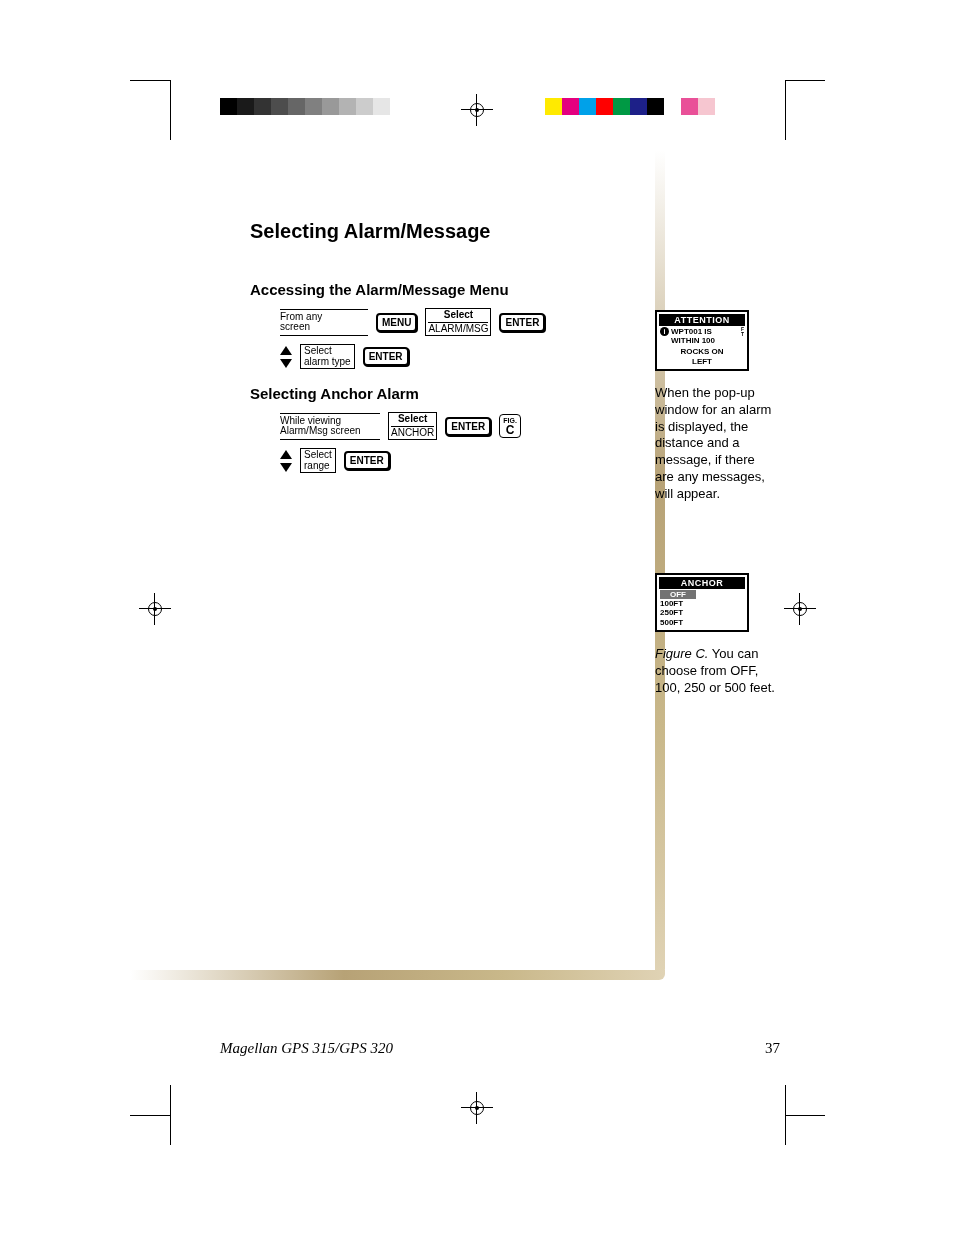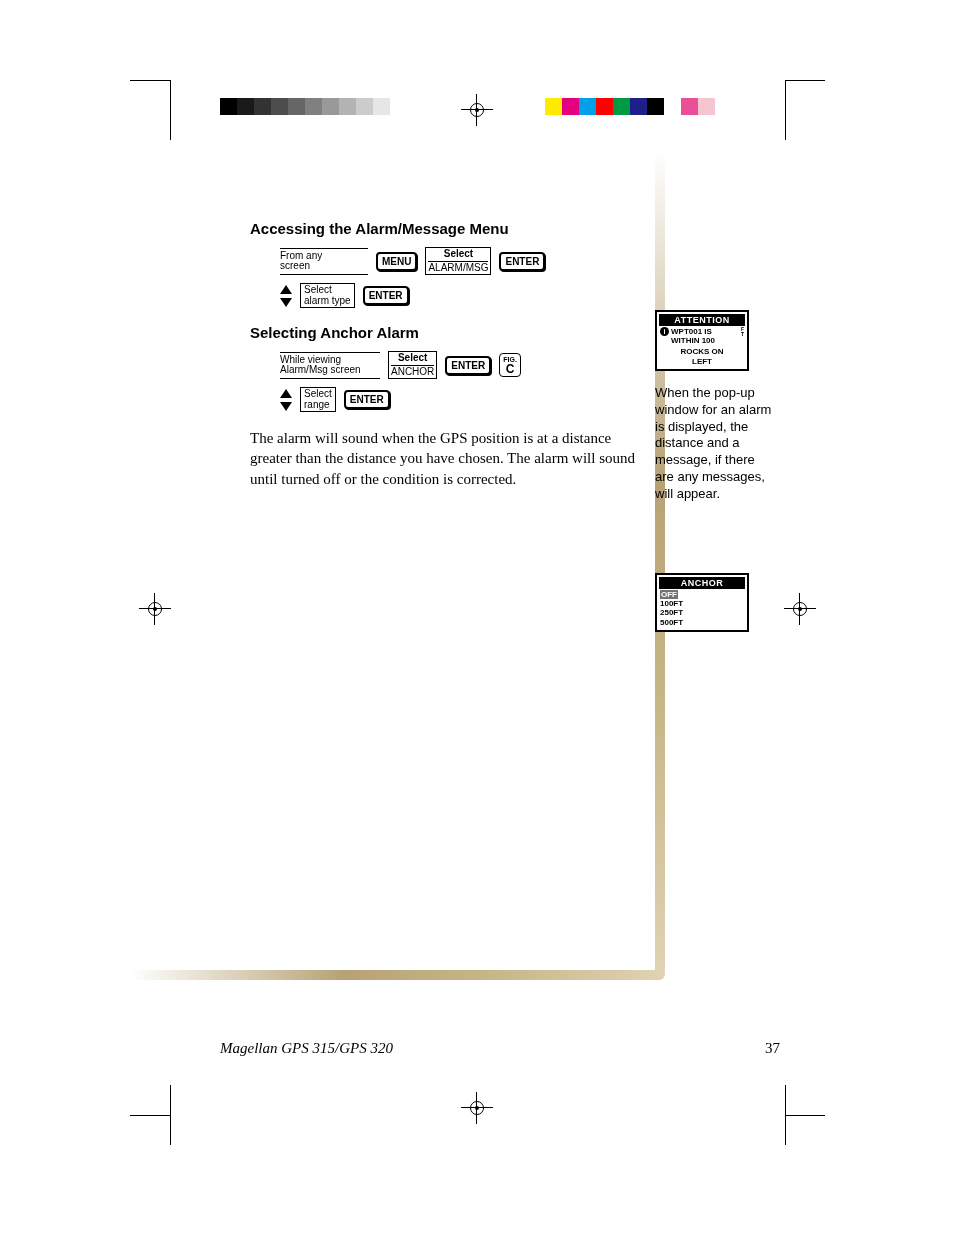--- a/index.html
+++ b/index.html
@@ -110,21 +110,21 @@
     font-family: Arial, Helvetica, sans-serif;
     padding:2px;
   }
   .device-screen .ds-header {
     background:#000; color:#fff; font-weight:900; font-size:9px;
     text-align:center; padding:1px 0; letter-spacing:0.5px;
   }
   .device-screen .ds-body {
     font-size:8px; font-weight:700; line-height:1.15; padding:1px;
   }
-  .ds-body .hl { background:#737373; color:#fff; display:inline-block; padding:0 1px; }
+  .ds-body .hl { background:#737373; color:#fff; display:inline-block; padding:0 10px; }
   .ds-body .tiny { font-size:6px; }
 
   .caption { font-family:Liberation Sans, sans-serif; font-size:13px; line-height:1.3; margin-top:14px; width:120px; }
   .caption em { font-style:italic; }
 
   
   .footer { position:absolute; top:1040px; left:220px; width:560px; display:flex; justify-content:space-between; font-size:15px; }
   .footer .book { font-style:italic; }
 </style>
 </head>
@@ -188,20 +188,21 @@
     <div style="background: rgb(0, 0, 0);"></div>
     <div style="background: rgb(255, 255, 255);"></div>
     <div style="background: rgb(233, 80, 152);"></div>
     <div style="background: rgb(246, 198, 208);"></div>
   </div>
 
 <div class="grad-v"></div>
 <div class="grad-h"></div>
 
 <div class="content">
+  <h1 class="section-head">Selecting Alarm/Message</h1>
 
   <h2 class="sub-head">Accessing the Alarm/Message Menu</h2>
 
   <div class="seq">
     <div class="seq-row">
       <div class="seq-label" style="white-space:pre-line">From any
 screen</div>
       <div class="btn-key">MENU</div>
       <div class="select-box">
         <div class="sb-top">Select</div>
@@ -240,21 +241,20 @@
       <div class="arrow-stack">
           <div class="tri-up"></div>
           <div class="tri-down"></div>
         </div>
       <div class="boxed-mini" style="white-space:pre-line">Select
 range</div>
       <div class="btn-key">ENTER</div>
     </div>
   </div>
 
-  <p class="body-text" style="text-indent:0">The alarm will sound when the GPS position is at a distance greater than the distance you have chosen.  The alarm will sound until turned off or the condition is corrected.</p>
 </div>
 
 <div class="sidecol">
   <div class="device-screen">
     <div class="ds-header">ATTENTION</div>
     <div class="ds-body">
       <div style="display:flex;align-items:flex-start;gap:2px;">
         <span style="display:inline-block;width:9px;height:9px;border-radius:50%;background:#000;color:#fff;font-size:7px;font-weight:900;text-align:center;line-height:9px;">i</span>
         <span style="flex:1">
           <span>WPT001 IS</span><br>
@@ -273,18 +273,21 @@
 
   <div class="device-screen">
     <div class="ds-header">ANCHOR</div>
     <div class="ds-body" id="anchor-opts">
         <div><span class="hl">OFF</span></div>
         <div>100FT</div>
         <div>250FT</div>
         <div>500FT</div>
       </div>
   </div>
+  <div class="caption">
+    <em>Figure C.</em><span>  You can choose from OFF, 100, 250 or 500 feet.</span>
+  </div>
 </div>
 
 <div class="footer">
   <span class="book">Magellan GPS 315/GPS 320</span>
   <span>37</span>
 </div>
 
 </body></html>

